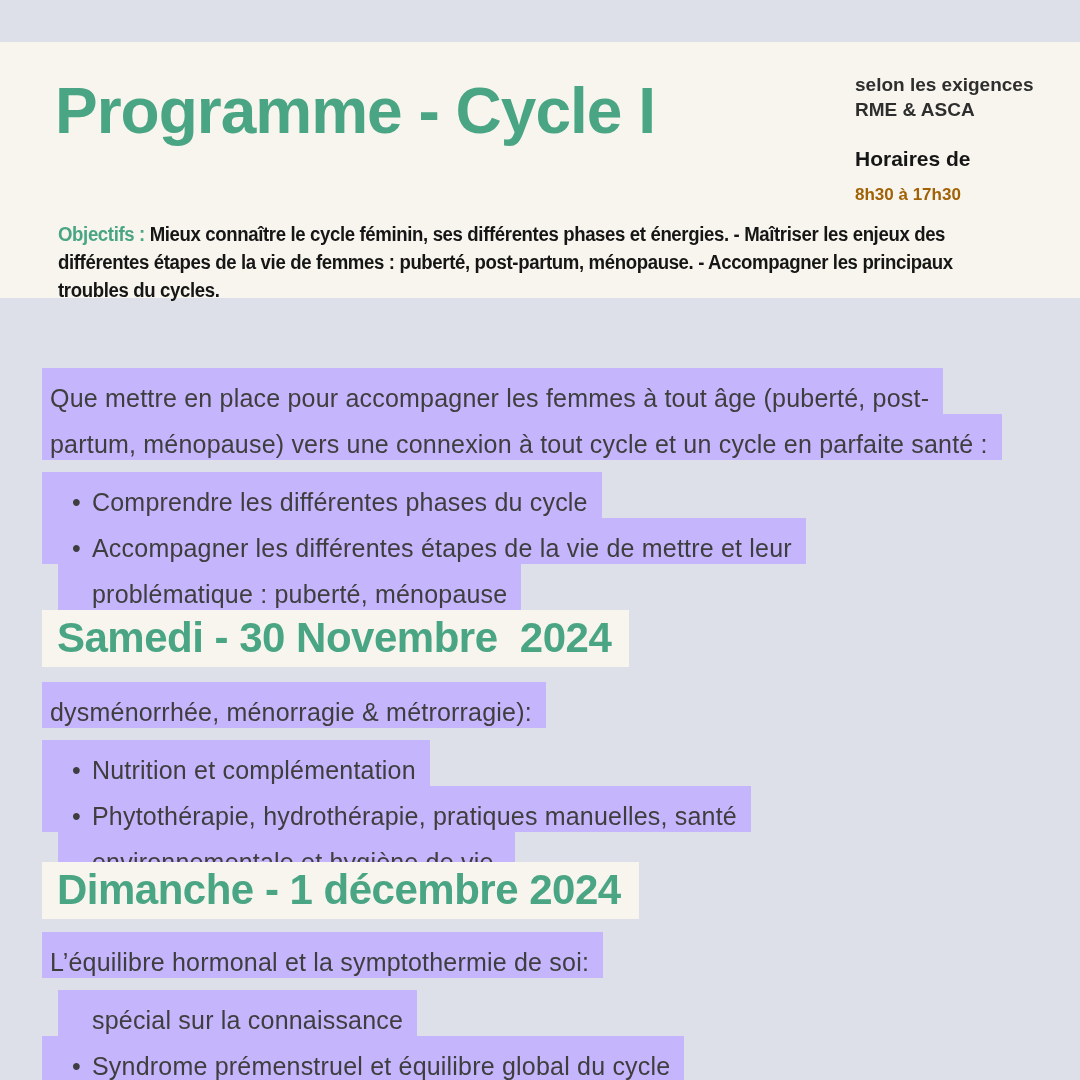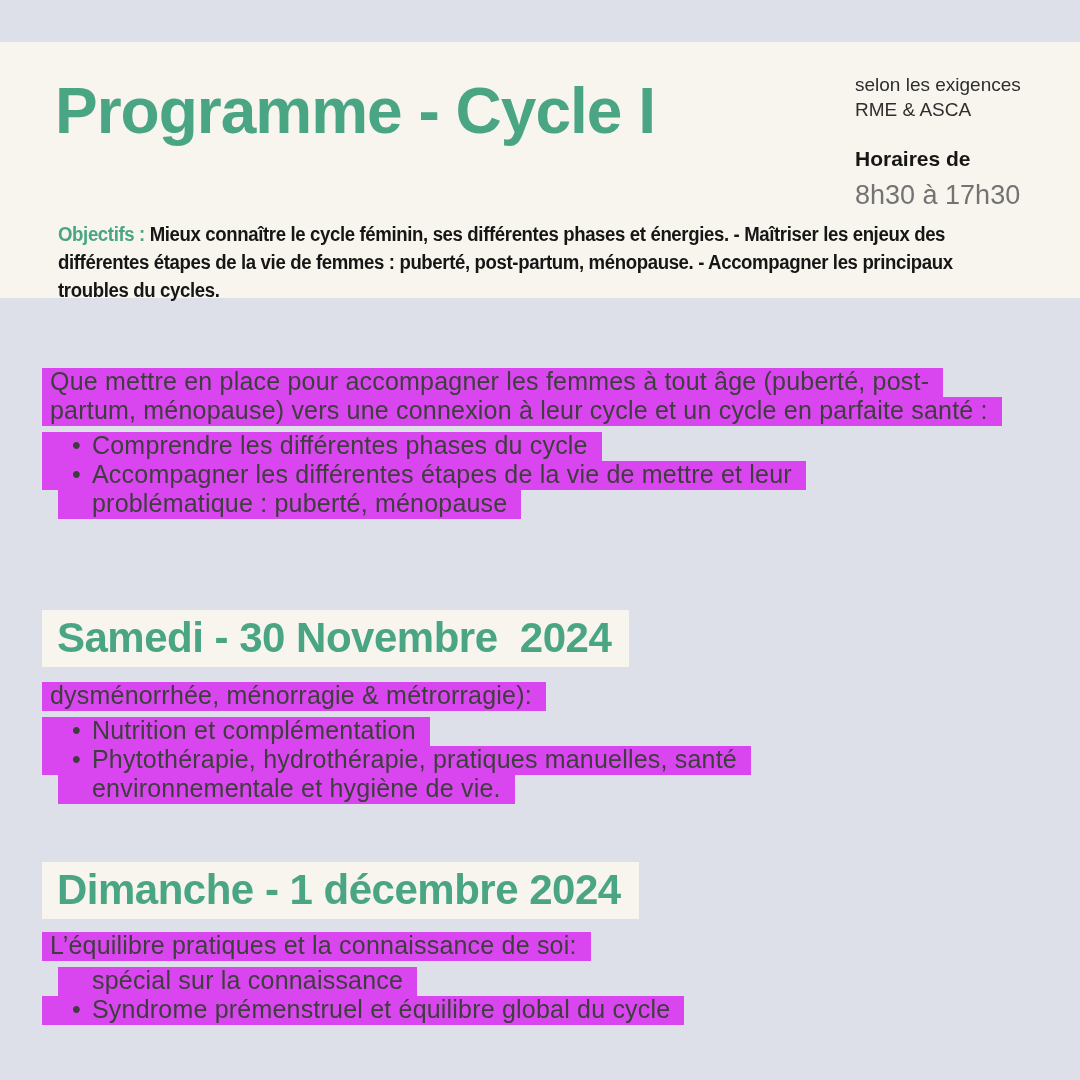--- a/index.html
+++ b/index.html
@@ -31,34 +31,34 @@
   }
   .right-block {
     position: absolute;
     left: 855px; top: 30px;
     width: 210px;
     color: #2e2e2e;
   }
   .right-block .req {
     font-size: 19px;
     line-height: 25px;
-    font-weight: 400;
+    font-weight: 700;
   }
   .right-block .hours-label {
     margin-top: 20px;
     font-size: 21px;
     line-height: 34px;
     font-weight: 700;
     color: #161616;
   }
   .right-block .hours-value {
-    font-size: 27px;
+    font-size: 17px;
     line-height: 38px;
-    font-weight: 400;
-    color: #737373;
+    font-weight: 700;
+    color: #a16207;
   }
   .objectives {
     position: absolute;
     left: 58px; top: 158px;
     width: 1030px;
     transform: scaleX(0.93);
     transform-origin: left top;
     font-size: 20px;
     line-height: 28px;
     font-weight: 700;
@@ -82,29 +82,29 @@
     font-weight: 700;
     letter-spacing: -0.5px;
     white-space: pre;
   }
   .day-1 .day-body { margin-top: 20px; }
   .day-2 .day-body { margin-top: 15px; }
   .day-3 .day-body { margin-top: 13px; }
   .tline {
     display: table;
     margin-left: 42px;
-    background: #d946ef;
+    background: #c4b5fd;
     color: #3f3e3e;
     font-size: 25px;
     line-height: 25px;
-    padding: 1px 14px 3px 8px;
+    padding: 18px 14px 3px 8px;
     letter-spacing: 0.2px;
     white-space: pre;
   }
-  .bullets { margin-top: 6px; }
+  .bullets { margin-top: 12px; }
   .bullet-first::before {
     content: "\2022";
     display: inline-block;
     width: 20px;
     margin-left: 22px;
     color: #3f3e3e;
   }
   .bullet-cont {
     margin-left: 58px;
     padding-left: 34px;
@@ -124,21 +124,21 @@
       <div class="hours-label">Horaires de</div>
       <div class="hours-value">8h30 à 17h30</div>
     </div>
 
     <p class="objectives"><span class="obj-label">Objectifs : </span><span>Mieux connaître le cycle féminin, ses différentes phases et énergies. - Maîtriser les enjeux des différentes étapes de la vie de femmes : puberté, post-partum, ménopause. - Accompagner les principaux troubles du cycles.</span></p>
   </div>
 
   <section class="day day-1">
     <div class="day-body">
       <div class="tline">Que mettre en place pour accompagner les femmes à tout âge (puberté, post-</div>
-      <div class="tline">partum, ménopause) vers une connexion à leur cycle et un cycle en parfaite santé :</div>
+      <div class="tline">partum, ménopause) vers une connexion à tout cycle et un cycle en parfaite santé :</div>
       <div class="bullets">
         <div class="tline bullet-first">Comprendre les différentes phases du cycle</div>
         <div class="tline bullet-first">Accompagner les différentes étapes de la vie de mettre et leur</div>
         <div class="tline bullet-cont">problématique : puberté, ménopause</div>
       </div>
     </div>
   </section>
 
   <section class="day day-2">
     <h2 class="day-heading">Samedi - 30 Novembre  2024</h2>
@@ -148,21 +148,21 @@
         <div class="tline bullet-first">Nutrition et complémentation</div>
         <div class="tline bullet-first">Phytothérapie, hydrothérapie, pratiques manuelles, santé</div>
         <div class="tline bullet-cont">environnementale et hygiène de vie.</div>
       </div>
     </div>
   </section>
 
   <section class="day day-3">
     <h2 class="day-heading">Dimanche - 1 décembre 2024</h2>
     <div class="day-body">
-      <div class="tline">L’équilibre pratiques et la connaissance de soi:</div>
+      <div class="tline">L’équilibre hormonal et la symptothermie de soi:</div>
       <div class="bullets">
         <div class="tline bullet-cont">spécial sur la connaissance</div>
         <div class="tline bullet-first">Syndrome prémenstruel et équilibre global du cycle</div>
       </div>
     </div>
   </section>
 
 </div>
 
 </body></html>

